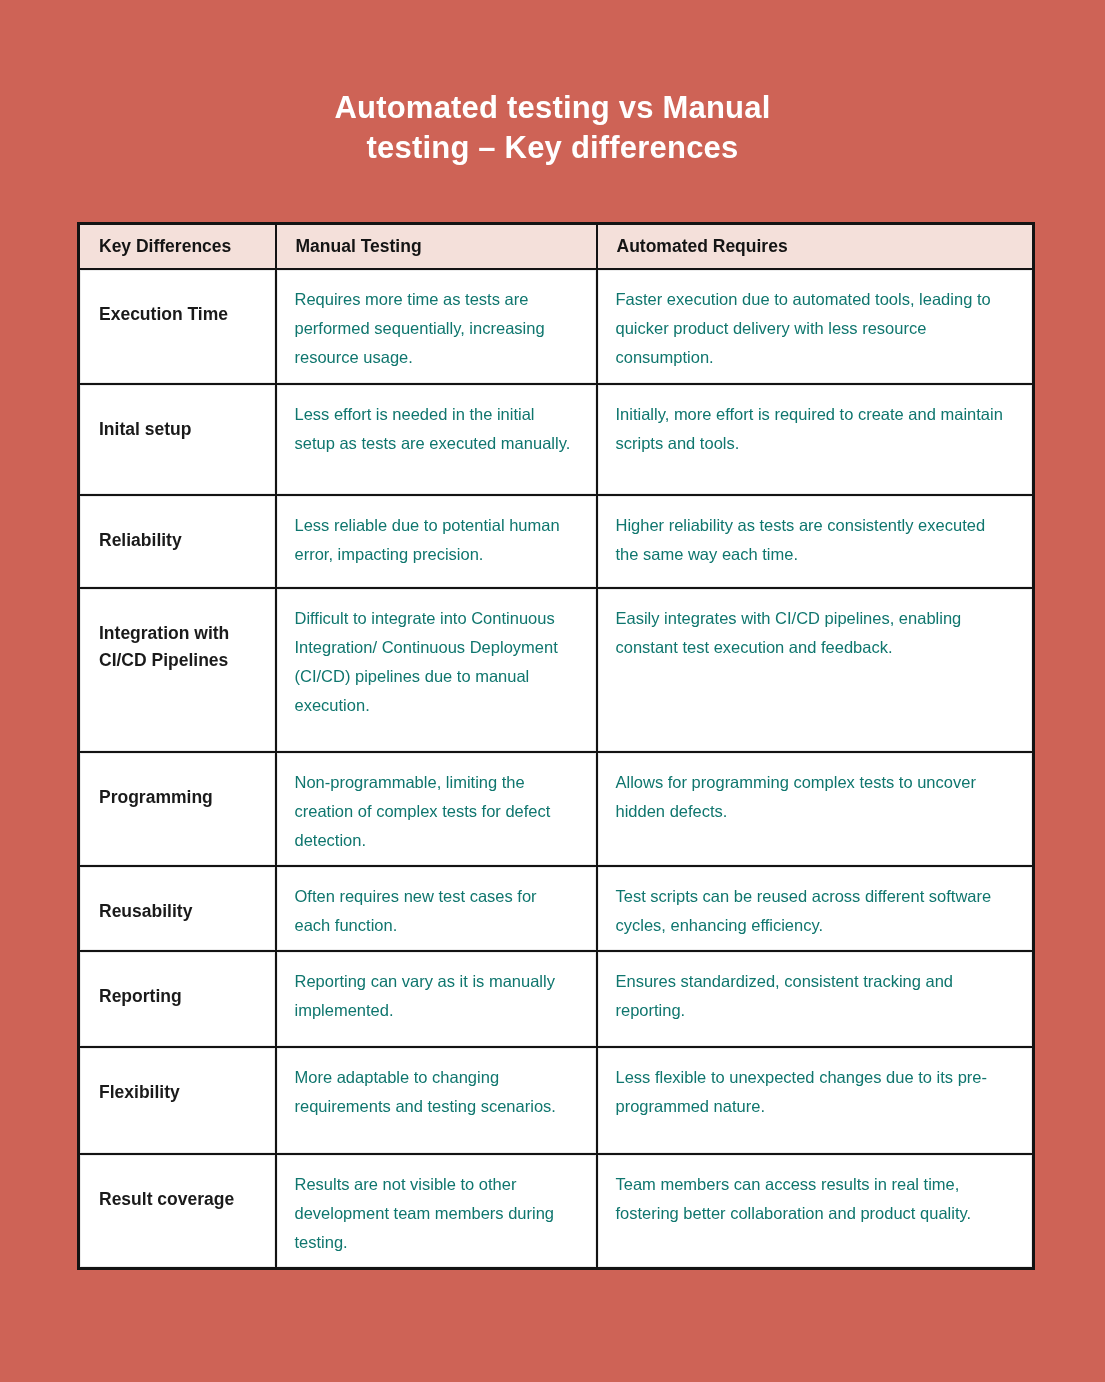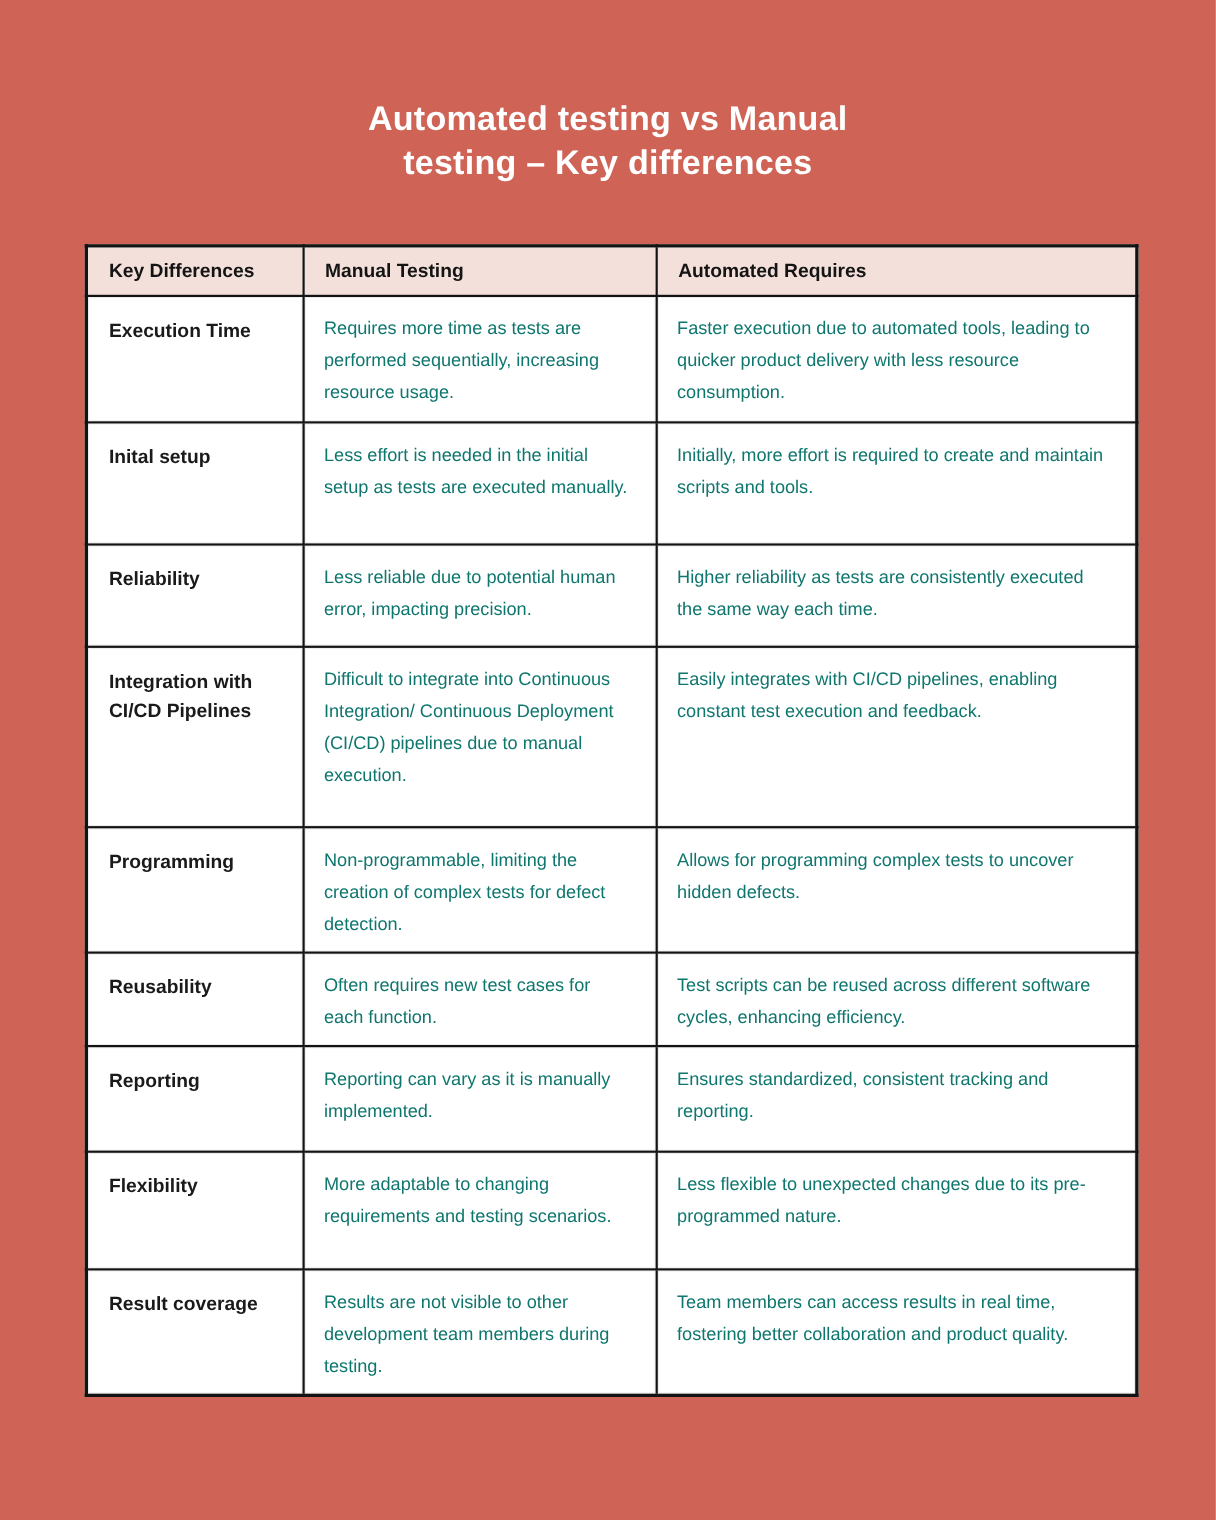--- a/index.html
+++ b/index.html
@@ -52,21 +52,21 @@
     background: #f4e0da;
     box-shadow: none;
     height: 43px;
     vertical-align: middle;
     padding: 0 18px 0 19px;
     font-size: 17.5px;
     font-weight: 700;
     color: #141414;
   }
   td.feature {
-    padding: 17px 14px 10px 19px;
+    padding: 31px 14px 10px 19px;
     font-size: 17.5px;
     line-height: 27px;
     font-weight: 700;
     color: #1a1a1a;
   }
   td.desc {
     padding: 15px 20px 10px 18px;
     font-size: 16.5px;
     line-height: 29px;
     font-weight: 400;

